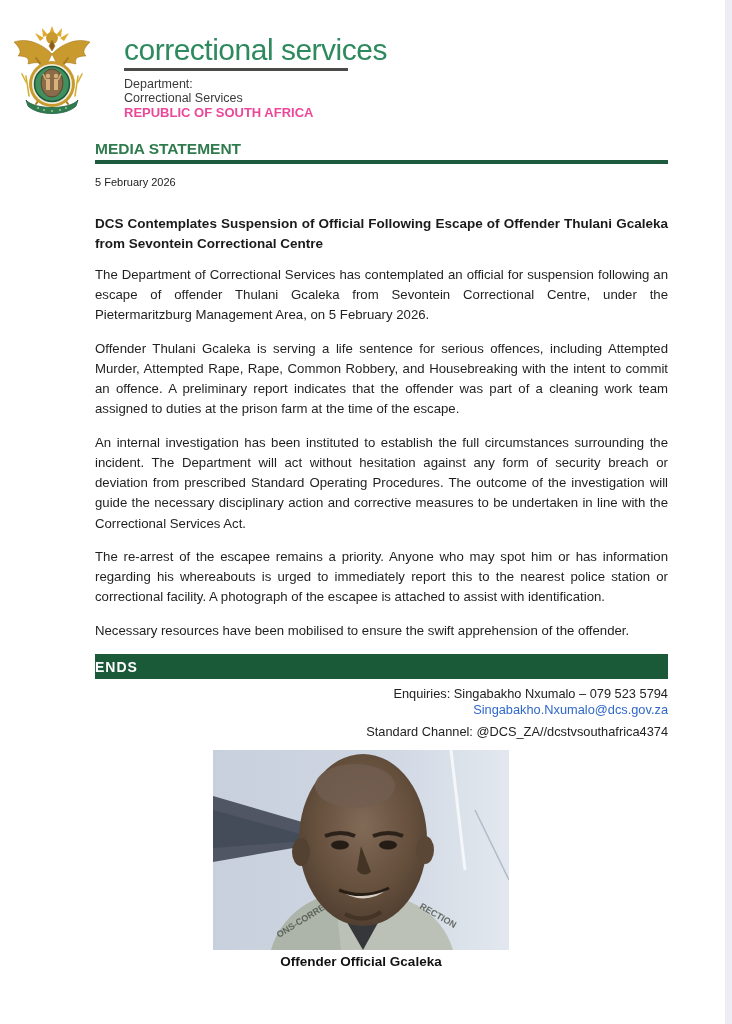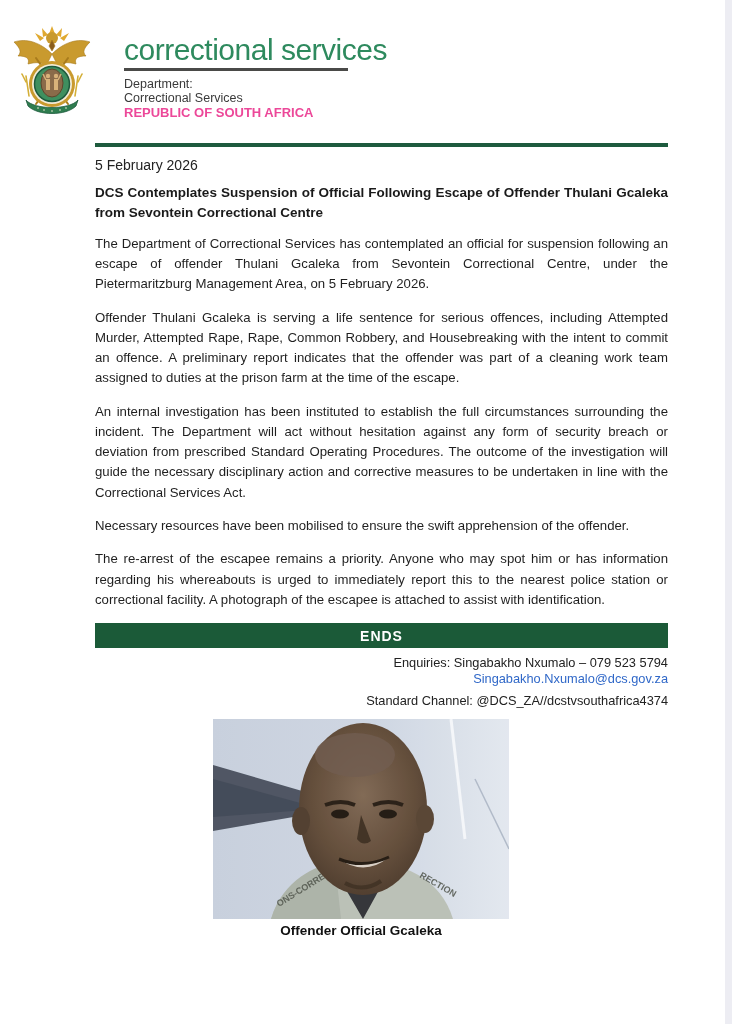--- a/index.html
+++ b/index.html
@@ -16,31 +16,31 @@
   .brand-title{
     font-size:30px;line-height:32px;color:#2e8a5e;letter-spacing:-0.5px;font-weight:500;
   }
   .brand-rule{width:224px;height:3px;background:#4a4a48;margin-top:2px;}
   .dept{margin-top:6px;font-size:12.5px;line-height:14px;color:#3a3a3a;}
   .dept .b3{font-weight:bold;color:#ec4899;font-size:13px;margin-top:1px;}
   
   .content{position:absolute;left:95px;top:140px;width:573px;}
   .ms-heading{font-size:15.5px;font-weight:bold;color:#2f7b4e;line-height:17px;}
   .ms-rule{height:4px;background:#1e5b3e;margin-top:3px;}
-  .date{margin-top:11px;font-size:14px;line-height:15px;color:#222;}
+  .date{margin-top:11px;font-size:11px;line-height:15px;color:#222;}
   .title{
-    margin-top:10px;font-size:13.5px;font-weight:bold;line-height:19.5px;
+    margin-top:24px;font-size:13.5px;font-weight:bold;line-height:19.5px;
     text-align:justify;color:#1a1a1a;
   }
   .para{
     margin-top:12px;font-size:13.2px;line-height:20.2px;text-align:justify;color:#1f1f1f;
   }
   .ends-bar{
     margin-top:7px;height:25px;background:#1b5a38;color:#ffffff;font-weight:bold;
-    font-size:14px;letter-spacing:1px;display:flex;align-items:center;justify-content:center;
+    font-size:14px;letter-spacing:1px;display:flex;align-items:center;
   }
   .contact{margin-top:7px;text-align:right;font-size:12.8px;line-height:16px;color:#222;}
   .contact .gap{height:6px;}
   a.link{color:#3068c8;cursor:pointer;}
   
   .photo-wrap{margin-left:118px;margin-top:10px;width:296px;}
   .photo{width:296px;height:200px;display:block;}
   .caption{
     text-align:center;font-weight:bold;font-size:13.5px;line-height:18px;margin-top:3px;color:#111;
   }
@@ -105,29 +105,30 @@
   <div class="brand-title">correctional services</div>
   <div class="brand-rule"></div>
   <div class="dept">
     <div>Department:</div>
     <div>Correctional Services</div>
     <div class="b3">REPUBLIC OF SOUTH AFRICA</div>
   </div>
 </div>
 
 <div class="content">
+  <div class="ms-heading">MEDIA STATEMENT</div>
   <div class="ms-rule"></div>
   <div class="date">5 February 2026</div>
   <div class="title">DCS Contemplates Suspension of Official Following Escape of Offender Thulani Gcaleka from Sevontein Correctional Centre</div>
 
   <p class="para">The Department of Correctional Services has contemplated an official for suspension following an escape of offender Thulani Gcaleka from Sevontein Correctional Centre, under the Pietermaritzburg Management Area, on 5 February 2026.</p>
   <p class="para">Offender Thulani Gcaleka is serving a life sentence for serious offences, including Attempted Murder, Attempted Rape, Rape, Common Robbery, and Housebreaking with the intent to commit an offence.  A preliminary report indicates that the offender was part of a cleaning work team assigned to duties at the prison farm at the time of the escape.</p>
   <p class="para">An internal investigation has been instituted to establish the full circumstances surrounding the incident. The Department will act without hesitation against any form of security breach or deviation from prescribed Standard Operating Procedures.  The outcome of the investigation will guide the necessary disciplinary action and corrective measures to be undertaken in line with the Correctional Services Act.</p>
+  <p class="para">The re-arrest of the escapee remains a priority.  Anyone who may spot him or has information regarding his whereabouts is urged to immediately report this to the nearest police station or correctional facility.  A photograph of the escapee is attached to assist with identification.</p>
   <p class="para">Necessary resources have been mobilised to ensure the swift apprehension of the offender.</p>
-  <p class="para">The re-arrest of the escapee remains a priority.  Anyone who may spot him or has information regarding his whereabouts is urged to immediately report this to the nearest police station or correctional facility.  A photograph of the escapee is attached to assist with identification.</p>
 
   <div class="ends-bar">
     <span>ENDS</span>
   </div>
 
   <div class="contact">
     <div>Enquiries: Singabakho Nxumalo – 079 523 5794</div>
     <div><a class="link">Singabakho.Nxumalo@dcs.gov.za</a></div>
     <div class="gap"></div>
     <div>Standard Channel: @DCS_ZA//dcstvsouthafrica4374</div>

